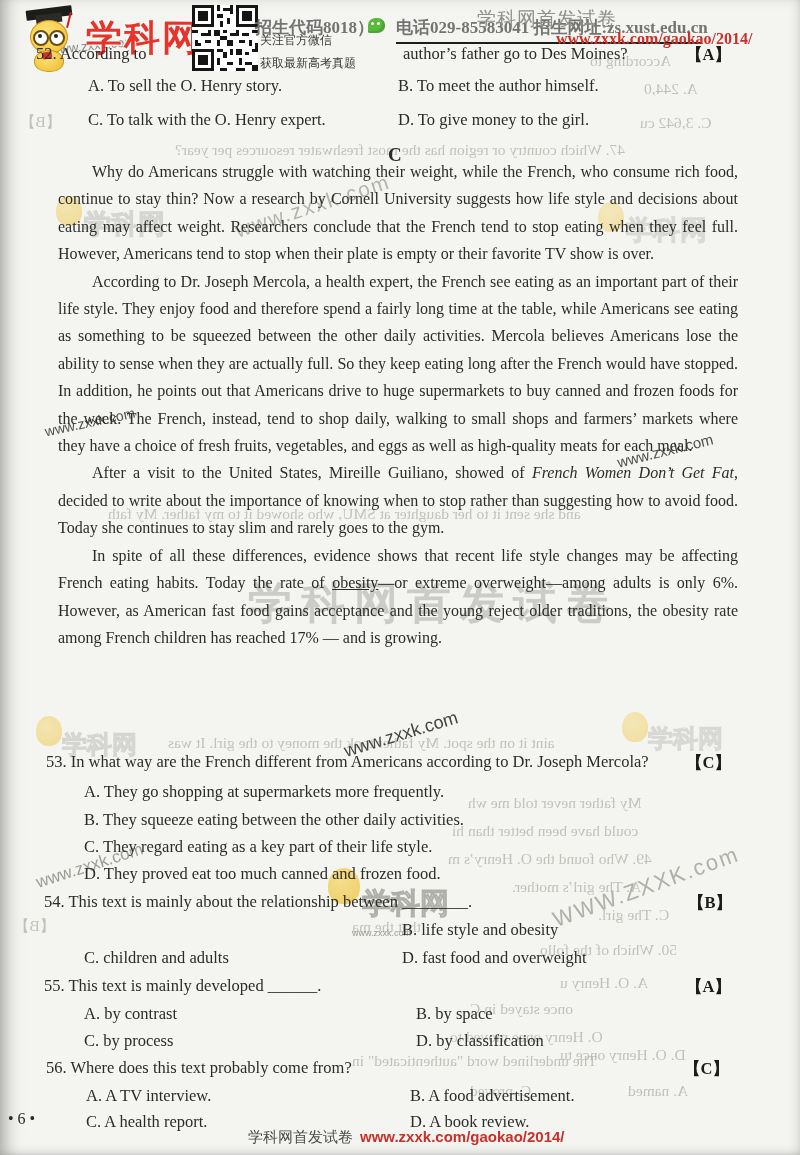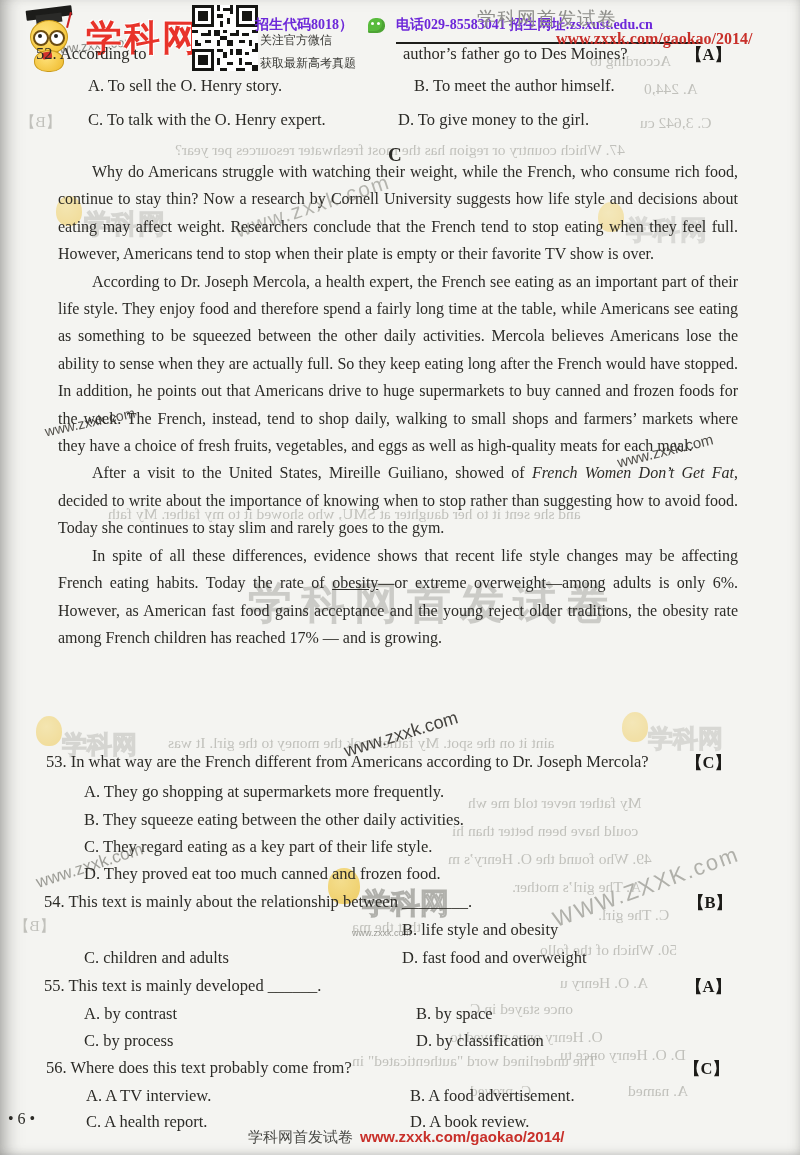--- a/index.html
+++ b/index.html
@@ -18,21 +18,21 @@
   .passage p{margin:0;text-indent:34px;}
   .it{font-style:italic;}
   .ul{text-decoration:underline;}
   
   .qstem{font-size:16.5px;white-space:nowrap;}
   .opt{font-size:16.5px;white-space:nowrap;}
   .answer{font-size:16.5px;font-weight:bold;color:#1c1b18;white-space:nowrap;}
   .secC{font-size:19px;font-weight:bold;}
   
   .brandred{color:#e8332a;font-weight:bold;font-size:36px;letter-spacing:2px;text-shadow:1px 1px 0 #fff,-1px -1px 0 #fff;}
-  .hinfo{font-weight:bold;font-size:14px;color:#6d28d9;white-space:nowrap;}
+  .hinfo{font-weight:bold;font-size:17px;color:#737373;white-space:nowrap;}
   .hcap{font-size:12px;color:#3a3a36;white-space:nowrap;}
   .hgray{font-size:19px;color:#8f8f8b;white-space:nowrap;letter-spacing:1px;}
   .hred{font-size:16px;font-weight:bold;color:#c8302a;white-space:nowrap;}
   .hline{height:2px;background:#1d1d1a;}
   .wechat{width:17px;height:15px;background:#58bb3c;border-radius:45% 45% 45% 10%;box-shadow:inset -3px -2px 0 rgba(0,0,0,.12);}
   .wechat::after{content:"";display:block;width:3px;height:3px;border-radius:50%;background:#fff;box-shadow:6px 0 0 #fff;margin:4px 0 0 3px;}
   
   .wm{position:absolute;white-space:nowrap;font-family:"Liberation Sans","DejaVu Sans",sans-serif;}
   .wm-outline{font-weight:bold;color:rgba(138,138,132,.38);letter-spacing:9px;}
   .bleed{position:absolute;transform:scaleX(-1);color:#b5b5af;opacity:.8;font-size:15.5px;white-space:nowrap;font-family:"Liberation Serif","DejaVu Serif",serif;}
@@ -183,21 +183,21 @@
   <div class="abs hline" style="left:396px;top:42px;width:306px;"></div>
   <div class="abs hcap" style="left:260px;top:32px;">关注官方微信</div>
   <div class="abs hcap" style="left:260px;top:55px;">获取最新高考真题</div>
   <div class="abs hgray" style="left:477px;top:6px;">学科网首发试卷</div>
   <div class="abs hred" style="left:556px;top:30px;">www.zxxk.com/gaokao/2014/</div>
 
   <div class="abs qstem" style="left:36px;top:44px;">52. According to</div>
   <div class="abs qstem" style="left:403px;top:44px;">author’s father go to Des Moines?</div>
   <div class="abs answer" style="left:686px;top:44px;">【A】</div>
   <div class="abs opt" style="left:88px;top:76px;">A. To sell the O. Henry story.</div>
-  <div class="abs opt" style="left:398px;top:76px;margin-left:16px;">B. To meet the author himself.</div>
+  <div class="abs opt" style="left:398px;top:76px;">B. To meet the author himself.</div>
   <div class="abs opt" style="left:398px;top:110px;">D. To give money to the girl.</div>
   <div class="abs opt" style="left:88px;top:110px;">C. To talk with the O. Henry expert.</div>
 
   <div class="abs secC" style="left:388px;top:144px;">C</div>
 
   <div class="abs passage">
     <p>Why do Americans struggle with watching their weight, while the French, who consume rich food, continue to stay thin? Now a research by Cornell University suggests how life style and decisions about eating may affect weight. Researchers conclude that the French tend to stop eating when they feel full. However, Americans tend to stop when their plate is empty or their favorite TV show is over.</p>
     <p>According to Dr. Joseph Mercola, a health expert, the French see eating as an important part of their life style. They enjoy food and therefore spend a fairly long time at the table, while Americans see eating as something to be squeezed between the other daily activities. Mercola believes Americans lose the ability to sense when they are actually full. So they keep eating long after the French would have stopped. In addition, he points out that Americans drive to huge supermarkets to buy canned and frozen foods for the week. The French, instead, tend to shop daily, walking to small shops and farmers’ markets where they have a choice of fresh fruits, vegetables, and eggs as well as high-quality meats for each meal.</p>
     <p><span>After a visit to the United States, Mireille Guiliano, showed of </span><span class="it">French Women Don’t Get Fat</span><span>, decided to write about the importance of knowing when to stop rather than suggesting how to avoid food. Today she continues to stay slim and rarely goes to the gym.</span></p>
     <p><span>In spite of all these differences, evidence shows that recent life style changes may be affecting French eating habits. Today the rate of </span><span class="ul">obesity</span><span>—or extreme overweight—among adults is only 6%. However, as American fast food gains acceptance and the young reject older traditions, the obesity rate among French children has reached 17% — and is growing.</span></p>

